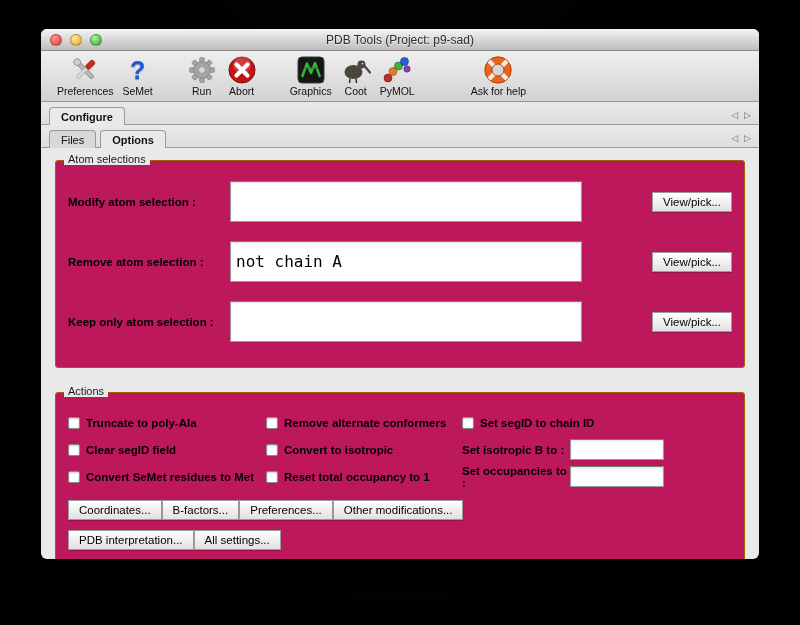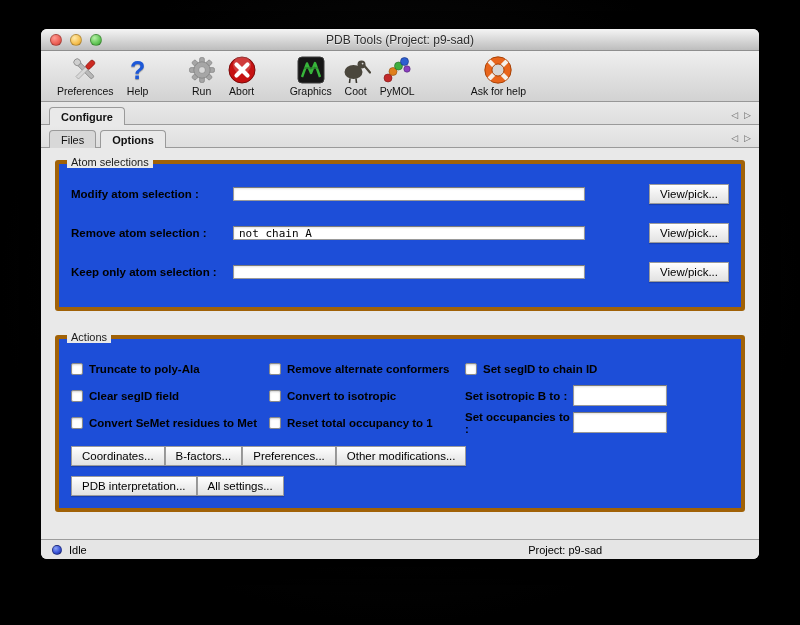--- a/index.html
+++ b/index.html
@@ -30,27 +30,27 @@
   
   .tabrow{flex:0 0 23px;background:linear-gradient(#e9e9e9,#dedede);border-bottom:1px solid #9a9a9a;
           display:flex;align-items:flex-end;position:relative;}
   .tab{border:1px solid #9a9a9a;border-bottom:none;border-radius:4px 4px 0 0;padding:3px 11px 2px;
        font-size:11px;color:#111;background:#d8d8d8;margin-left:8px;position:relative;top:1px;}
   .tab.active{background:#e9e9e9;font-weight:bold;}
   .pager{margin-left:auto;margin-bottom:4px;padding-right:8px;display:flex;gap:6px;align-items:center;}
   .pager span{font-size:9px;color:#666;line-height:1;}
   
   .content{flex:1 1 auto;display:flex;flex-direction:column;padding-top:12px;}
-  .groupbox{position:relative;border:4px solid #a16207;border-radius:3px;margin:0 14px;background:#1d4ed8;}
+  .groupbox{position:relative;border:1px solid #a16207;border-radius:3px;margin:0 14px;background:#be185d;}
   .group-title{position:absolute;top:-8px;left:8px;background:#e9e9e9;padding:0 4px;font-size:11px;color:#1a1a1a;}
   .gb-atoms{padding:20px 12px 6px;}
   .sel-row{display:flex;align-items:center;margin-bottom:19px;}
   .sel-label{flex:0 0 162px;font-size:11.5px;font-weight:bold;color:#000;}
-  .sel-input{width:352px;height:14px;border:1px solid #999;border-top-color:#7b7b7b;background:#fff;
-             font-family:"DejaVu Sans Mono", monospace;font-size:11px;padding:0 5px;color:#000;
+  .sel-input{width:352px;height:41px;border:1px solid #999;border-top-color:#7b7b7b;background:#fff;
+             font-family:"DejaVu Sans Mono", monospace;font-size:16px;padding:0 5px;color:#000;
              box-shadow:inset 0 1px 2px rgba(0,0,0,.12);}
   .viewpick{margin-left:auto;}
   .btn{background:linear-gradient(#ffffff,#f1f1f1 45%,#e2e2e2);border:1px solid #9b9b9b;border-radius:0;
        padding:3px 10px;font-size:11.5px;color:#000;font-family:"Liberation Sans", sans-serif;
        box-shadow:inset 0 1px 0 rgba(255,255,255,.7), 0 1px 1px rgba(0,0,0,.18);}
   
   .gb-actions{margin-top:24px;padding:16px 12px 12px;}
   .cb-grid{display:grid;grid-template-columns:198px 196px 1fr;grid-auto-rows:27px;align-items:center;}
   .cb-item{display:flex;align-items:center;gap:6px;}
   .checkbox{width:12px;height:12px;border:1px solid #8a8a8a;border-radius:2px;background:#fff;
@@ -98,21 +98,21 @@
             <rect x="12.4" y="2.5" width="5.2" height="10" rx="2" fill="#cc2a22" stroke="#7d110c" stroke-width="0.6" transform="rotate(45 15 15)"></rect>
           </svg>
         </span>
         <span class="tool-label">Preferences</span>
       </div>
 
       <div class="tool-item">
         <span class="tool-icon">
           <span class="qmark">?</span>
         </span>
-        <span class="tool-label">Help</span>
+        <span class="tool-label">SeMet</span>
       </div>
 
       <div class="tgap"></div>
 
       <div class="tool-item">
         <span class="tool-icon">
           <svg width="30" height="30" viewBox="0 0 30 30">
             <g fill="#a6a6a6" stroke="#6f6f6f" stroke-width="0.5">
               <rect x="12.6" y="2.5" width="4.8" height="25" rx="1.5"></rect>
               <rect x="12.6" y="2.5" width="4.8" height="25" rx="1.5" transform="rotate(45 15 15)"></rect>

